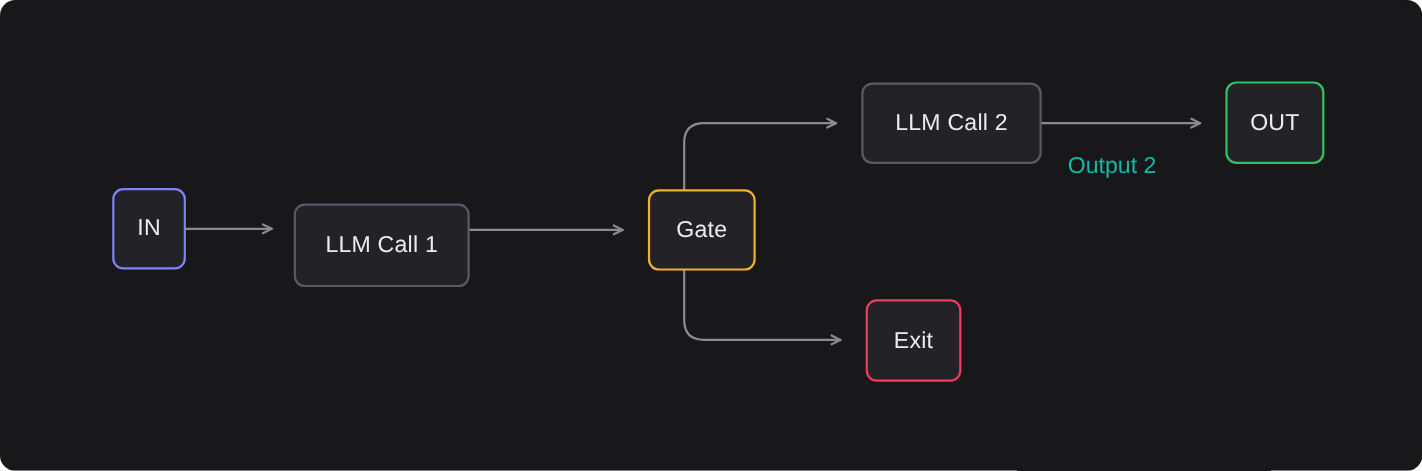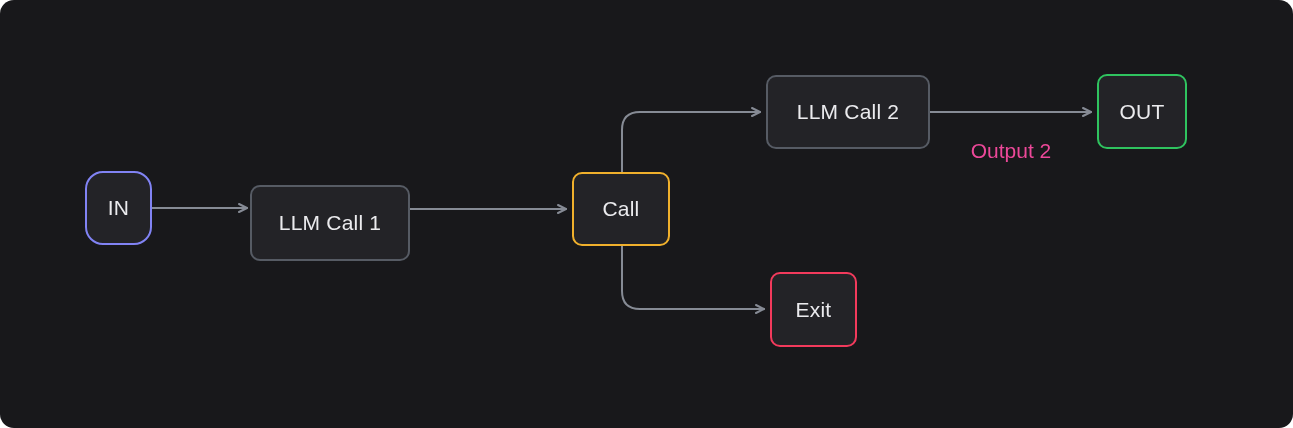--- a/index.html
+++ b/index.html
@@ -29,30 +29,31 @@
     display: flex;
     align-items: center;
     justify-content: center;
     background: #232327;
     border: 2px solid #565b64;
     border-radius: 10px;
     color: #ebebee;
     font-size: 21px;
     letter-spacing: 0.2px;
     cursor: default;
+    margin-left: 17px;
   }
-  .node-in     { left: 85px;   top: 171px; width: 67px;  height: 74px; border-color: #8183f4; border-radius: 18px; }
+  .node-in     { left: 85px;   top: 171px; width: 67px;  height: 74px; border-color: #8183f4; }
   .node-llm1   { left: 250px;  top: 185px; width: 160px; height: 76px; border-color: #565b64; }
   .node-gate   { left: 572px;  top: 172px; width: 98px;  height: 74px; border-color: #f0b02c; }
   .node-llm2   { left: 766px;  top: 75px;  width: 164px; height: 74px; border-color: #565b64; }
   .node-out    { left: 1097px; top: 74px;  width: 90px;  height: 75px; border-color: #2fc35f; }
   .node-exit   { left: 770px;  top: 272px; width: 87px;  height: 75px; border-color: #f23a5c; }
   .edge-label {
     position: absolute;
-    color: #ec4899;
+    color: #14b8a6;
     font-size: 21px;
     white-space: nowrap;
     text-align: center;
     width: 140px;
   }
   .label-output1 { left: 421px; top: 236px; }
   .label-output2 { left: 941px; top: 139px; }
 </style>
 </head>
 <body>
@@ -76,21 +77,21 @@
 
   <div class="node node-in">
     <span>IN</span>
   </div>
 
   <div class="node node-llm1">
     <span>LLM Call 1</span>
   </div>
 
   <div class="node node-gate">
-    <span>Call</span>
+    <span>Gate</span>
   </div>
 
   <div class="node node-llm2">
     <span>LLM Call 2</span>
   </div>
 
   <div class="node node-exit">
     <span>Exit</span>
   </div>
 

